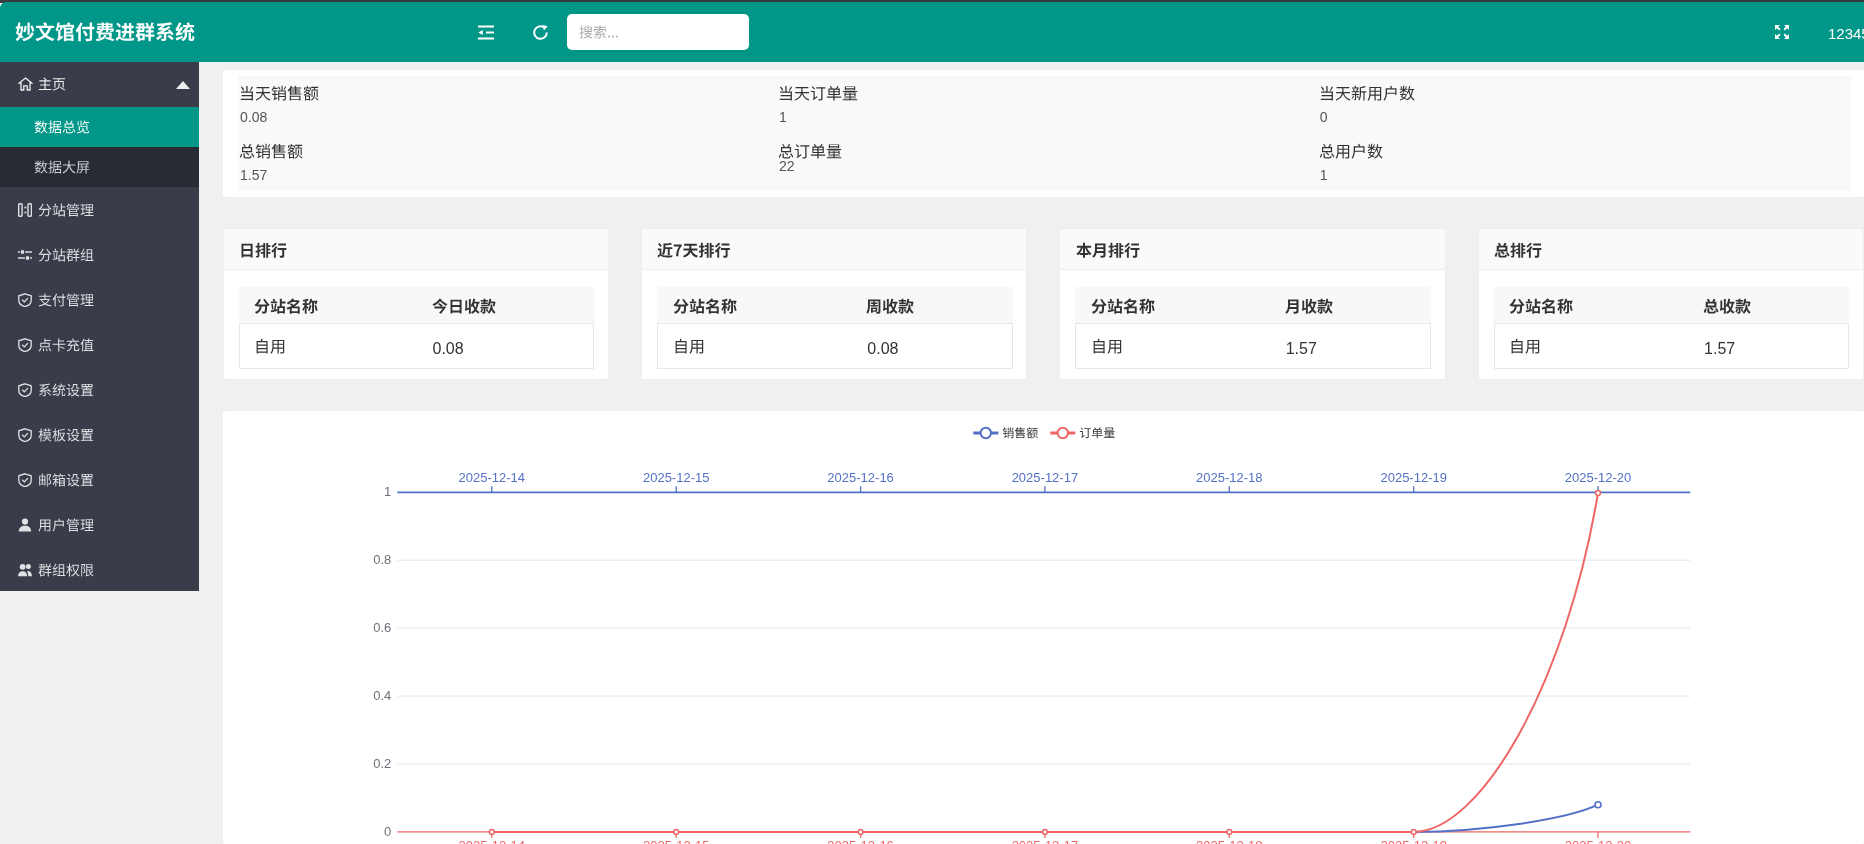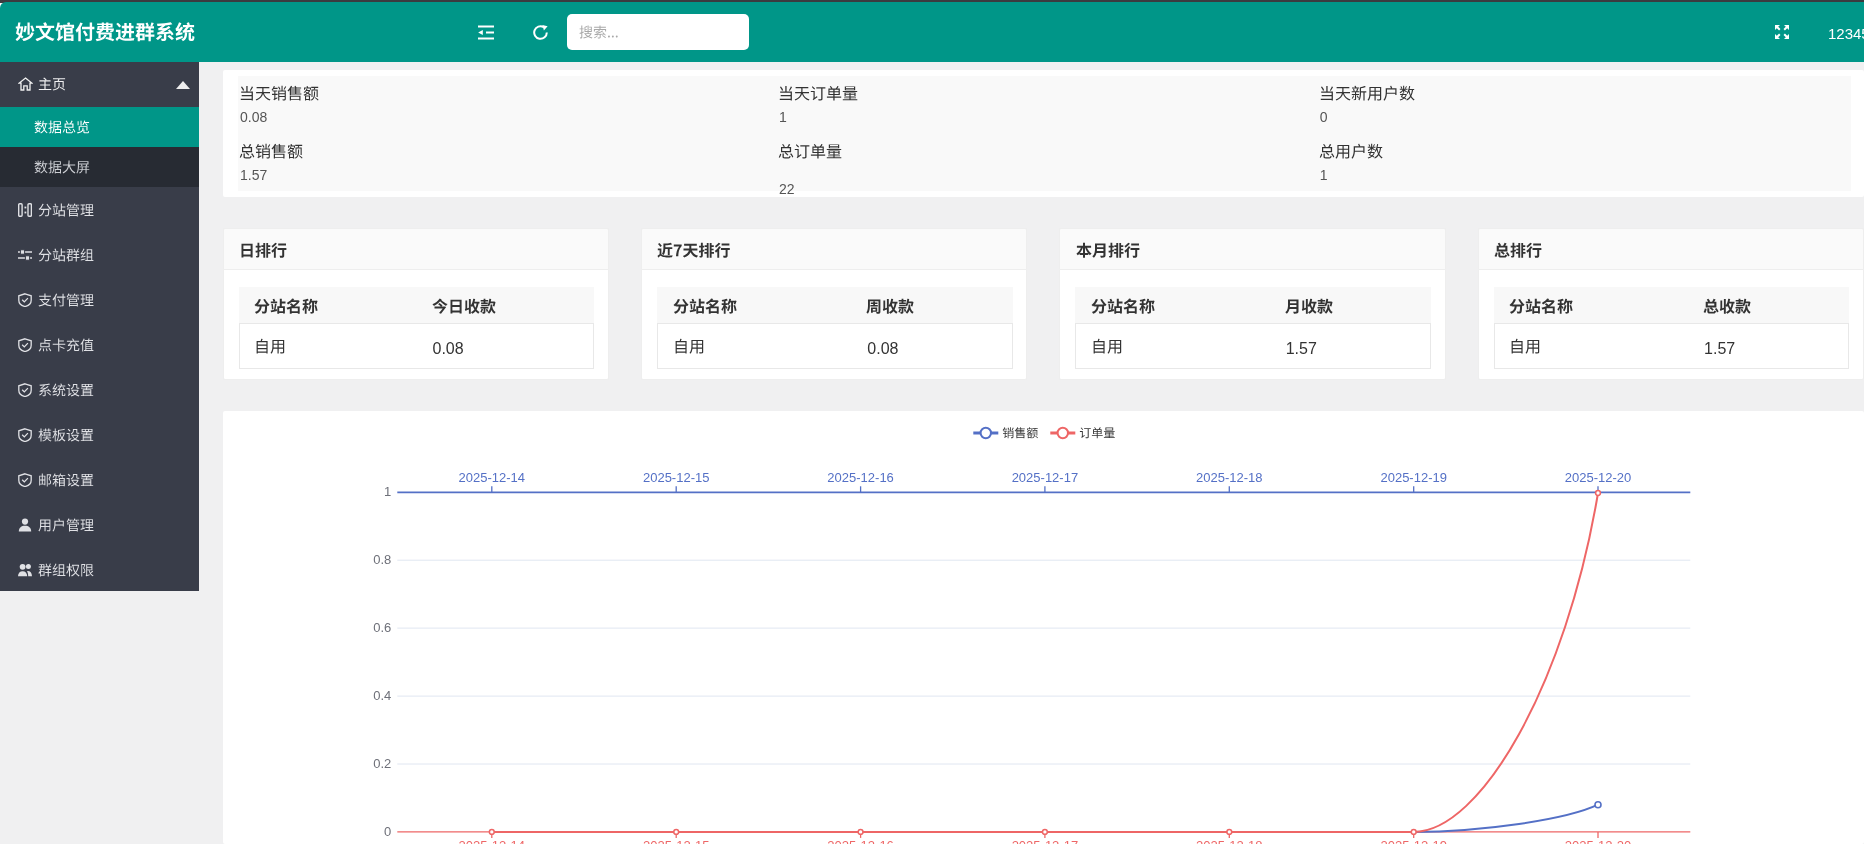--- a/index.html
+++ b/index.html
@@ -157,21 +157,21 @@
 <div class="num" style="left:240px;top:167.60000000000002px;font-size:14px;line-height:14px;color:#555">1.57</div>
 <svg style="position:absolute;left:778px;top:83.2px;overflow:visible" width="82" height="22">
     <path transform="translate(0,16.3)" d="M1.9 -12.3C2.8 -11.2 3.6 -9.6 4 -8.6L5.2 -9.1C4.8 -10.1 3.9 -11.6 3 -12.7ZM12.8 -12.9C12.4 -11.6 11.5 -10 10.8 -8.9L11.8 -8.5C12.5 -9.5 13.4 -11.1 14.1 -12.4ZM1.8 -0.6V0.6H12.6V1.3H13.9V-7.8H8.6V-13.4H7.3V-7.8H2.2V-6.6H12.6V-4.3H2.7V-3.1H12.6V-0.6Z M17.1 -7.3V-6.1H22.9C22.4 -3.8 20.8 -1.4 16.7 0.2C16.9 0.5 17.3 1 17.5 1.2C21.5 -0.4 23.3 -2.8 24 -5.2C25.3 -2 27.4 0.2 30.6 1.2C30.8 0.9 31.2 0.4 31.5 0.2C28.2 -0.8 26 -3 24.9 -6.1H31V-7.3H24.4C24.5 -7.9 24.5 -8.5 24.5 -9.1V-11H30.3V-12.2H17.6V-11H23.3V-9.1C23.3 -8.5 23.2 -7.9 23.2 -7.3Z M33.8 -12.4C34.7 -11.5 35.7 -10.4 36.3 -9.7L37.1 -10.5C36.6 -11.2 35.5 -12.3 34.6 -13.1ZM35.3 0.9C35.5 0.6 36 0.2 39.4 -2.1C39.2 -2.4 39.1 -2.8 39 -3.2L36.7 -1.6V-8.4H32.8V-7.3H35.5V-1.5C35.5 -0.8 35 -0.3 34.7 -0.1C34.9 0.1 35.2 0.6 35.3 0.9ZM38.3 -12.1V-10.9H43.2V-0.5C43.2 -0.2 43.1 -0.1 42.8 -0.1C42.5 -0.1 41.3 -0.1 40.1 -0.1C40.3 0.2 40.6 0.8 40.6 1.2C42.1 1.2 43.2 1.2 43.7 1C44.3 0.7 44.5 0.3 44.5 -0.5V-10.9H47.4V-12.1Z M51.5 -7H55.3V-5.3H51.5ZM56.6 -7H60.6V-5.3H56.6ZM51.5 -9.6H55.3V-8H51.5ZM56.6 -9.6H60.6V-8H56.6ZM59.3 -13.4C59 -12.6 58.3 -11.4 57.7 -10.7H53.9L54.5 -11C54.2 -11.7 53.4 -12.7 52.8 -13.4L51.8 -12.9C52.4 -12.2 53 -11.3 53.3 -10.7H50.4V-4.2H55.3V-2.7H48.9V-1.6H55.3V1.3H56.6V-1.6H63.2V-2.7H56.6V-4.2H61.8V-10.7H59.1C59.6 -11.3 60.2 -12.2 60.6 -12.9Z M68 -10.6H76V-9.8H68ZM68 -12.2H76V-11.3H68ZM66.8 -12.9V-9H77.2V-12.9ZM64.8 -8.4V-7.4H79.2V-8.4ZM67.7 -4.4H71.4V-3.4H67.7ZM72.6 -4.4H76.4V-3.4H72.6ZM67.7 -6H71.4V-5.1H67.7ZM72.6 -6H76.4V-5.1H72.6ZM64.8 -0V0.9H79.3V-0H72.6V-1H78V-1.8H72.6V-2.7H77.6V-6.7H66.5V-2.7H71.4V-1.8H66.1V-1H71.4V-0Z" fill="#333"></path>
   </svg>
 
 <div class="num" style="left:779px;top:110.2px;font-size:14px;line-height:14px;color:#555">1</div>
 <svg style="position:absolute;left:778px;top:140.7px;overflow:visible" width="66" height="22">
     <path transform="translate(0,16.3)" d="M12.1 -3.4C13.1 -2.3 14 -0.8 14.4 0.2L15.3 -0.4C15 -1.5 14 -2.9 13.1 -4ZM6.6 -4.3C7.6 -3.6 8.9 -2.4 9.5 -1.7L10.4 -2.4C9.7 -3.2 8.5 -4.3 7.4 -5ZM4.5 -3.9V-0.5C4.5 0.8 5 1.1 6.9 1.1C7.3 1.1 10.1 1.1 10.5 1.1C12 1.1 12.4 0.7 12.5 -1.2C12.2 -1.2 11.7 -1.4 11.4 -1.6C11.3 -0.2 11.2 0 10.4 0C9.8 0 7.4 0 7 0C5.9 0 5.8 -0.1 5.8 -0.6V-3.9ZM2.2 -3.6C1.9 -2.4 1.3 -1 0.7 -0.1L1.8 0.4C2.5 -0.6 3 -2.1 3.3 -3.4ZM4.2 -9.1H11.8V-6.3H4.2ZM3 -10.2V-5.1H13.1V-10.2H10.5C11.1 -11 11.7 -12 12.2 -12.9L10.9 -13.4C10.5 -12.5 9.8 -11.1 9.2 -10.2H5.9L6.9 -10.7C6.6 -11.4 5.8 -12.5 5.1 -13.4L4.1 -12.9C4.8 -12.1 5.5 -11 5.7 -10.2Z M17.8 -12.4C18.7 -11.5 19.7 -10.4 20.3 -9.7L21.1 -10.5C20.6 -11.2 19.5 -12.3 18.6 -13.1ZM19.3 0.9C19.5 0.6 20 0.2 23.4 -2.1C23.2 -2.4 23.1 -2.8 23 -3.2L20.7 -1.6V-8.4H16.8V-7.3H19.5V-1.5C19.5 -0.8 19 -0.3 18.7 -0.1C18.9 0.1 19.2 0.6 19.3 0.9ZM22.3 -12.1V-10.9H27.2V-0.5C27.2 -0.2 27.1 -0.1 26.8 -0.1C26.5 -0.1 25.3 -0.1 24.1 -0.1C24.3 0.2 24.6 0.8 24.6 1.2C26.1 1.2 27.2 1.2 27.7 1C28.3 0.7 28.5 0.3 28.5 -0.5V-10.9H31.4V-12.1Z M35.5 -7H39.3V-5.3H35.5ZM40.6 -7H44.6V-5.3H40.6ZM35.5 -9.6H39.3V-8H35.5ZM40.6 -9.6H44.6V-8H40.6ZM43.3 -13.4C43 -12.6 42.3 -11.4 41.7 -10.7H37.9L38.5 -11C38.2 -11.7 37.4 -12.7 36.8 -13.4L35.8 -12.9C36.4 -12.2 37 -11.3 37.3 -10.7H34.4V-4.2H39.3V-2.7H32.9V-1.6H39.3V1.3H40.6V-1.6H47.2V-2.7H40.6V-4.2H45.8V-10.7H43.1C43.6 -11.3 44.2 -12.2 44.6 -12.9Z M52 -10.6H60V-9.8H52ZM52 -12.2H60V-11.3H52ZM50.8 -12.9V-9H61.2V-12.9ZM48.8 -8.4V-7.4H63.2V-8.4ZM51.7 -4.4H55.4V-3.4H51.7ZM56.6 -4.4H60.4V-3.4H56.6ZM51.7 -6H55.4V-5.1H51.7ZM56.6 -6H60.4V-5.1H56.6ZM48.8 -0V0.9H63.3V-0H56.6V-1H62V-1.8H56.6V-2.7H61.6V-6.7H50.5V-2.7H55.4V-1.8H50.1V-1H55.4V-0Z" fill="#333"></path>
   </svg>
 
-<div class="num" style="left:779px;top:182px;font-size:14px;line-height:14px;color:#555">22</div>
+<div class="num" style="left:779px;top:159px;font-size:14px;line-height:14px;color:#555">22</div>
 <svg style="position:absolute;left:1318.7px;top:83.2px;overflow:visible" width="98" height="22">
     <path transform="translate(0,16.3)" d="M1.9 -12.3C2.8 -11.2 3.6 -9.6 4 -8.6L5.2 -9.1C4.8 -10.1 3.9 -11.6 3 -12.7ZM12.8 -12.9C12.4 -11.6 11.5 -10 10.8 -8.9L11.8 -8.5C12.5 -9.5 13.4 -11.1 14.1 -12.4ZM1.8 -0.6V0.6H12.6V1.3H13.9V-7.8H8.6V-13.4H7.3V-7.8H2.2V-6.6H12.6V-4.3H2.7V-3.1H12.6V-0.6Z M17.1 -7.3V-6.1H22.9C22.4 -3.8 20.8 -1.4 16.7 0.2C16.9 0.5 17.3 1 17.5 1.2C21.5 -0.4 23.3 -2.8 24 -5.2C25.3 -2 27.4 0.2 30.6 1.2C30.8 0.9 31.2 0.4 31.5 0.2C28.2 -0.8 26 -3 24.9 -6.1H31V-7.3H24.4C24.5 -7.9 24.5 -8.5 24.5 -9.1V-11H30.3V-12.2H17.6V-11H23.3V-9.1C23.3 -8.5 23.2 -7.9 23.2 -7.3Z M37.8 -3.4C38.2 -2.6 38.8 -1.5 39.1 -0.8L39.9 -1.3C39.7 -2 39.1 -3 38.6 -3.8ZM34.2 -3.8C33.8 -2.8 33.3 -1.8 32.7 -1.1C32.9 -0.9 33.3 -0.6 33.5 -0.5C34.1 -1.2 34.8 -2.4 35.1 -3.5ZM40.8 -11.9V-6.4C40.8 -4.3 40.7 -1.5 39.4 0.4C39.6 0.5 40.1 0.9 40.3 1.1C41.8 -0.9 42 -4.1 42 -6.4V-6.9H44.4V1.2H45.6V-6.9H47.3V-8H42V-11.1C43.7 -11.4 45.5 -11.8 46.8 -12.3L45.9 -13.2C44.7 -12.7 42.6 -12.2 40.8 -11.9ZM35.4 -13.2C35.7 -12.8 35.9 -12.2 36.1 -11.8H33V-10.8H40V-11.8H37.4C37.2 -12.3 36.8 -13 36.5 -13.5ZM38 -10.7C37.8 -9.9 37.5 -8.8 37.2 -8.1H32.7V-7.1H36V-5.4H32.8V-4.4H36V-0.3C36 -0.1 36 -0.1 35.8 -0.1C35.6 -0.1 35.2 -0.1 34.6 -0.1C34.8 0.2 34.9 0.7 34.9 0.9C35.7 0.9 36.3 0.9 36.6 0.8C37 0.6 37.1 0.3 37.1 -0.3V-4.4H40.1V-5.4H37.1V-7.1H40.3V-8.1H38.3C38.6 -8.8 38.9 -9.6 39.2 -10.4ZM34 -10.4C34.3 -9.7 34.6 -8.7 34.6 -8.1L35.7 -8.4C35.6 -9 35.3 -10 35 -10.6Z M50.4 -12.3V-6.5C50.4 -4.3 50.3 -1.4 48.5 0.6C48.8 0.7 49.3 1.1 49.4 1.4C50.7 0 51.2 -1.8 51.5 -3.6H55.5V1.1H56.7V-3.6H61V-0.4C61 -0.1 60.9 0 60.6 0C60.3 0.1 59.2 0.1 58.1 0C58.2 0.4 58.4 0.9 58.5 1.2C60 1.2 60.9 1.2 61.5 1C62 0.8 62.2 0.4 62.2 -0.4V-12.3ZM51.6 -11.2H55.5V-8.6H51.6ZM61 -11.2V-8.6H56.7V-11.2ZM51.6 -7.5H55.5V-4.8H51.6C51.6 -5.4 51.6 -6 51.6 -6.5ZM61 -7.5V-4.8H56.7V-7.5Z M68 -9.8H76.3V-6.6H67.9L68 -7.5ZM71.1 -13.2C71.4 -12.5 71.7 -11.6 71.9 -11H66.7V-7.5C66.7 -5.1 66.5 -1.7 64.5 0.7C64.8 0.8 65.4 1.2 65.6 1.4C67.2 -0.5 67.7 -3.2 67.9 -5.5H76.3V-4.4H77.5V-11H72.4L73.2 -11.2C73 -11.8 72.6 -12.8 72.2 -13.5Z M87.1 -13.1C86.8 -12.5 86.3 -11.6 85.9 -11L86.7 -10.6C87.1 -11.2 87.6 -12 88.1 -12.7ZM81.4 -12.7C81.8 -12 82.3 -11.1 82.4 -10.6L83.3 -11C83.2 -11.6 82.7 -12.4 82.3 -13ZM86.6 -4.2C86.2 -3.3 85.7 -2.6 85.1 -2C84.5 -2.3 83.8 -2.6 83.2 -2.9C83.5 -3.3 83.7 -3.7 84 -4.2ZM81.8 -2.4C82.5 -2.1 83.4 -1.7 84.2 -1.3C83.2 -0.6 82 -0.1 80.7 0.2C80.9 0.4 81.1 0.9 81.2 1.2C82.7 0.8 84.1 0.1 85.2 -0.8C85.7 -0.5 86.2 -0.2 86.6 0.1L87.4 -0.7C87 -0.9 86.5 -1.2 86 -1.5C86.8 -2.4 87.5 -3.6 87.9 -4.9L87.3 -5.2L87.1 -5.2H84.4L84.8 -6L83.7 -6.2C83.6 -5.9 83.5 -5.5 83.3 -5.2H81.1V-4.2H82.8C82.5 -3.5 82.1 -2.9 81.8 -2.4ZM84.1 -13.5V-10.5H80.8V-9.5H83.7C83 -8.4 81.7 -7.4 80.6 -7C80.9 -6.7 81.1 -6.3 81.3 -6C82.3 -6.6 83.3 -7.5 84.1 -8.4V-6.5H85.2V-8.6C86 -8.1 87 -7.3 87.4 -7L88 -7.8C87.7 -8.1 86.3 -9 85.5 -9.5H88.5V-10.5H85.2V-13.5ZM90.1 -13.3C89.7 -10.5 88.9 -7.8 87.7 -6.1C88 -6 88.4 -5.6 88.6 -5.4C89 -6 89.4 -6.7 89.7 -7.5C90 -5.9 90.5 -4.4 91.1 -3.2C90.2 -1.7 89 -0.5 87.2 0.4C87.4 0.6 87.8 1.1 87.9 1.3C89.5 0.4 90.8 -0.7 91.7 -2.1C92.5 -0.7 93.5 0.4 94.7 1.1C94.9 0.8 95.3 0.4 95.6 0.2C94.2 -0.5 93.2 -1.7 92.3 -3.2C93.2 -4.8 93.7 -6.8 94.1 -9.2H95.2V-10.3H90.6C90.8 -11.2 91 -12.2 91.2 -13.1ZM92.9 -9.2C92.7 -7.4 92.3 -5.8 91.7 -4.4C91.1 -5.9 90.7 -7.5 90.4 -9.2Z" fill="#333"></path>
   </svg>
 
 <div class="num" style="left:1319.7px;top:110.2px;font-size:14px;line-height:14px;color:#555">0</div>
 <svg style="position:absolute;left:1318.7px;top:140.7px;overflow:visible" width="66" height="22">
     <path transform="translate(0,16.3)" d="M12.1 -3.4C13.1 -2.3 14 -0.8 14.4 0.2L15.3 -0.4C15 -1.5 14 -2.9 13.1 -4ZM6.6 -4.3C7.6 -3.6 8.9 -2.4 9.5 -1.7L10.4 -2.4C9.7 -3.2 8.5 -4.3 7.4 -5ZM4.5 -3.9V-0.5C4.5 0.8 5 1.1 6.9 1.1C7.3 1.1 10.1 1.1 10.5 1.1C12 1.1 12.4 0.7 12.5 -1.2C12.2 -1.2 11.7 -1.4 11.4 -1.6C11.3 -0.2 11.2 0 10.4 0C9.8 0 7.4 0 7 0C5.9 0 5.8 -0.1 5.8 -0.6V-3.9ZM2.2 -3.6C1.9 -2.4 1.3 -1 0.7 -0.1L1.8 0.4C2.5 -0.6 3 -2.1 3.3 -3.4ZM4.2 -9.1H11.8V-6.3H4.2ZM3 -10.2V-5.1H13.1V-10.2H10.5C11.1 -11 11.7 -12 12.2 -12.9L10.9 -13.4C10.5 -12.5 9.8 -11.1 9.2 -10.2H5.9L6.9 -10.7C6.6 -11.4 5.8 -12.5 5.1 -13.4L4.1 -12.9C4.8 -12.1 5.5 -11 5.7 -10.2Z M18.4 -12.3V-6.5C18.4 -4.3 18.3 -1.4 16.5 0.6C16.8 0.7 17.3 1.1 17.4 1.4C18.7 0 19.2 -1.8 19.5 -3.6H23.5V1.1H24.7V-3.6H29V-0.4C29 -0.1 28.9 0 28.6 0C28.3 0.1 27.2 0.1 26.1 0C26.2 0.4 26.4 0.9 26.5 1.2C28 1.2 28.9 1.2 29.5 1C30 0.8 30.2 0.4 30.2 -0.4V-12.3ZM19.6 -11.2H23.5V-8.6H19.6ZM29 -11.2V-8.6H24.7V-11.2ZM19.6 -7.5H23.5V-4.8H19.6C19.6 -5.4 19.6 -6 19.6 -6.5ZM29 -7.5V-4.8H24.7V-7.5Z M36 -9.8H44.3V-6.6H35.9L36 -7.5ZM39.1 -13.2C39.4 -12.5 39.7 -11.6 39.9 -11H34.7V-7.5C34.7 -5.1 34.5 -1.7 32.5 0.7C32.8 0.8 33.4 1.2 33.6 1.4C35.2 -0.5 35.7 -3.2 35.9 -5.5H44.3V-4.4H45.5V-11H40.4L41.2 -11.2C41 -11.8 40.6 -12.8 40.2 -13.5Z M55.1 -13.1C54.8 -12.5 54.3 -11.6 53.9 -11L54.7 -10.6C55.1 -11.2 55.6 -12 56.1 -12.7ZM49.4 -12.7C49.8 -12 50.3 -11.1 50.4 -10.6L51.3 -11C51.2 -11.6 50.7 -12.4 50.3 -13ZM54.6 -4.2C54.2 -3.3 53.7 -2.6 53.1 -2C52.5 -2.3 51.8 -2.6 51.2 -2.9C51.5 -3.3 51.7 -3.7 52 -4.2ZM49.8 -2.4C50.5 -2.1 51.4 -1.7 52.2 -1.3C51.2 -0.6 50 -0.1 48.7 0.2C48.9 0.4 49.1 0.9 49.2 1.2C50.7 0.8 52.1 0.1 53.2 -0.8C53.7 -0.5 54.2 -0.2 54.6 0.1L55.4 -0.7C55 -0.9 54.5 -1.2 54 -1.5C54.8 -2.4 55.5 -3.6 55.9 -4.9L55.3 -5.2L55.1 -5.2H52.4L52.8 -6L51.7 -6.2C51.6 -5.9 51.5 -5.5 51.3 -5.2H49.1V-4.2H50.8C50.5 -3.5 50.1 -2.9 49.8 -2.4ZM52.1 -13.5V-10.5H48.8V-9.5H51.7C51 -8.4 49.7 -7.4 48.6 -7C48.9 -6.7 49.1 -6.3 49.3 -6C50.3 -6.6 51.3 -7.5 52.1 -8.4V-6.5H53.2V-8.6C54 -8.1 55 -7.3 55.4 -7L56 -7.8C55.7 -8.1 54.3 -9 53.5 -9.5H56.5V-10.5H53.2V-13.5ZM58.1 -13.3C57.7 -10.5 56.9 -7.8 55.7 -6.1C56 -6 56.4 -5.6 56.6 -5.4C57 -6 57.4 -6.7 57.7 -7.5C58 -5.9 58.5 -4.4 59.1 -3.2C58.2 -1.7 57 -0.5 55.2 0.4C55.4 0.6 55.8 1.1 55.9 1.3C57.5 0.4 58.8 -0.7 59.7 -2.1C60.5 -0.7 61.5 0.4 62.7 1.1C62.9 0.8 63.3 0.4 63.6 0.2C62.2 -0.5 61.2 -1.7 60.3 -3.2C61.2 -4.8 61.7 -6.8 62.1 -9.2H63.2V-10.3H58.6C58.8 -11.2 59 -12.2 59.2 -13.1ZM60.9 -9.2C60.7 -7.4 60.3 -5.8 59.7 -4.4C59.1 -5.9 58.7 -7.5 58.4 -9.2Z" fill="#333"></path>
   </svg>
 
 <div class="num" style="left:1319.7px;top:167.60000000000002px;font-size:14px;line-height:14px;color:#555">1</div>

